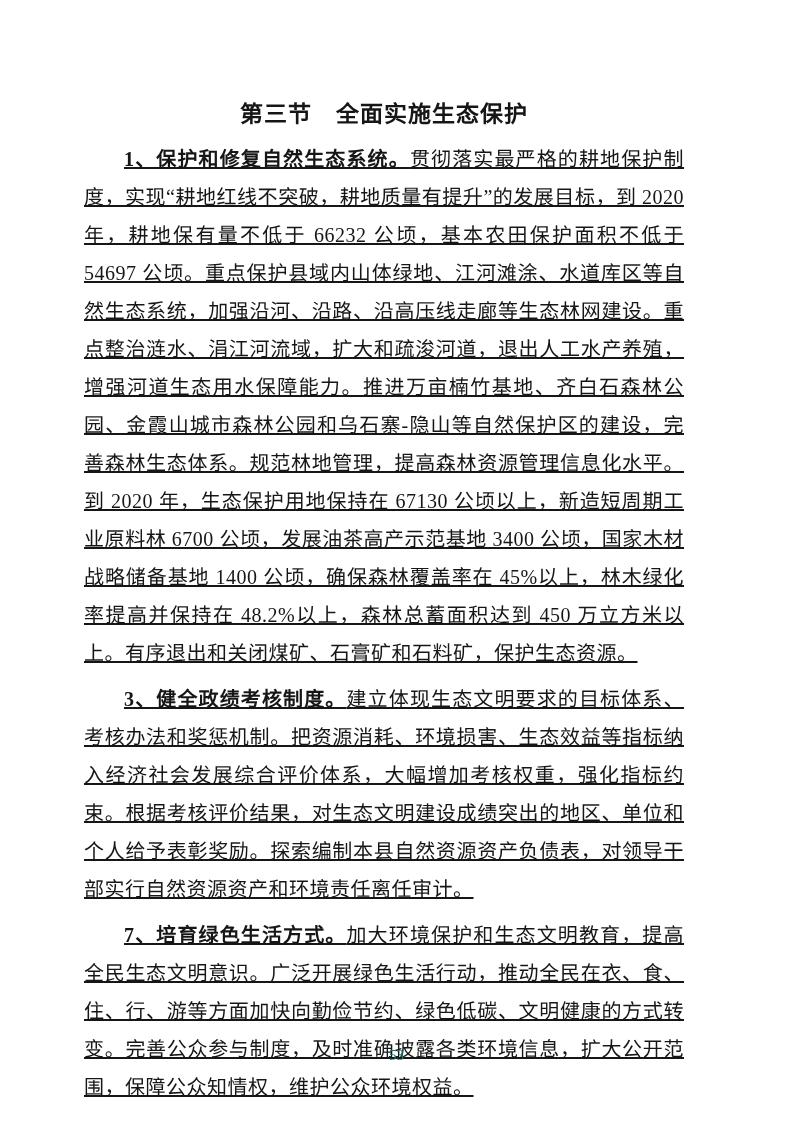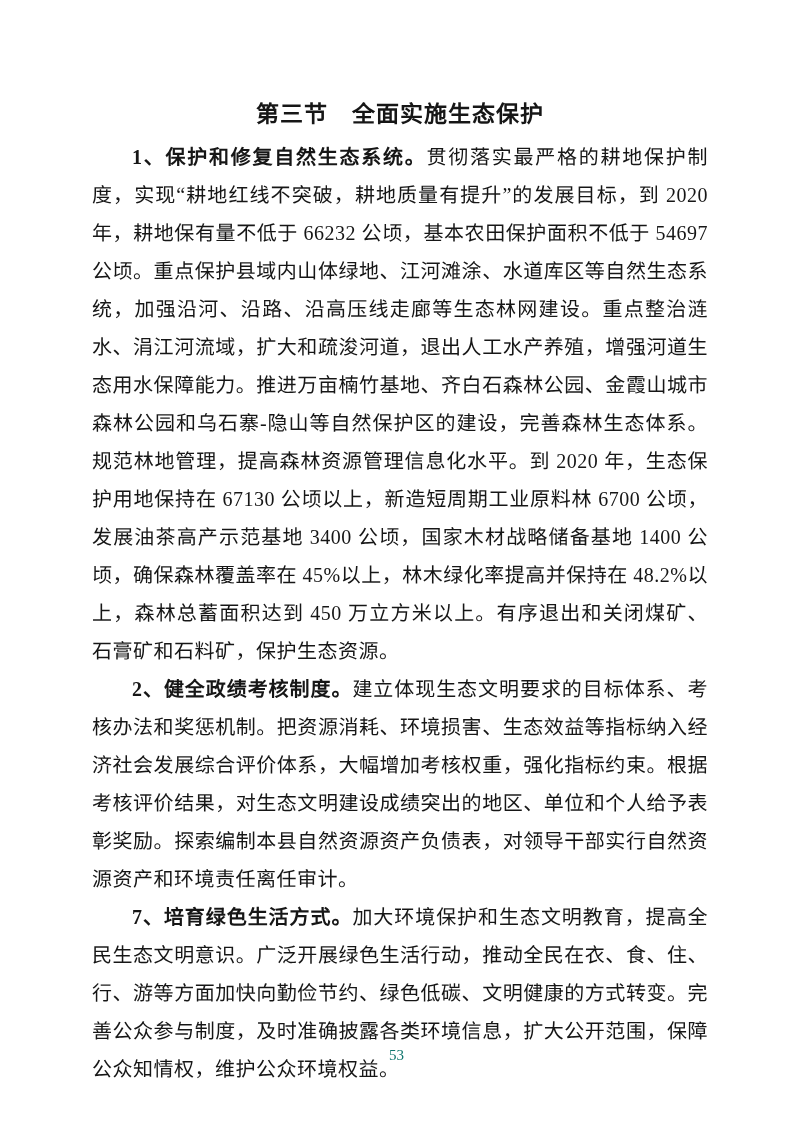--- a/index.html
+++ b/index.html
@@ -13,40 +13,41 @@
     height: 1122px;
     background: #ffffff;
     color: #161616;
     font-family: "Liberation Serif", "DejaVu Serif", serif;
     overflow: hidden;
     box-sizing: border-box;
   }
   .content {
     position: absolute;
     top: 98px;
-    left: 92px;
+    left: 76px;
     width: 616px;
   }
   .section-title {
     text-align: center;
     font-size: 23px;
     font-weight: bold;
     line-height: 34px;
     margin: 0 0 6px 0;
     letter-spacing: 1px;
     white-space: pre;
   }
   .para {
-    margin: 0;
+    margin: 8px;
     font-size: 20px;
     line-height: 38px;
     text-align: justify;
     text-justify: inter-ideograph;
     text-indent: 2em;
     letter-spacing: 0.5px;
+    text-decoration: underline;
   }
   .para .lead {
     font-weight: bold;
   }
   .page-number {
     position: absolute;
     bottom: 58px;
     left: 0;
     width: 100%;
     text-align: center;
@@ -57,20 +58,20 @@
 </head>
 <body>
 
 <div class="page">
   <div class="content">
 
     <h2 class="section-title">第三节　全面实施生态保护</h2>
 
     <p class="para"><span class="lead">1、保护和修复自然生态系统。</span><span>贯彻落实最严格的耕地保护制度，实现“耕地红线不突破，耕地质量有提升”的发展目标，到 2020 年，耕地保有量不低于 66232 公顷，基本农田保护面积不低于 54697 公顷。重点保护县域内山体绿地、江河滩涂、水道库区等自然生态系统，加强沿河、沿路、沿高压线走廊等生态林网建设。重点整治涟水、涓江河流域，扩大和疏浚河道，退出人工水产养殖，增强河道生态用水保障能力。推进万亩楠竹基地、齐白石森林公园、金霞山城市森林公园和乌石寨-隐山等自然保护区的建设，完善森林生态体系。规范林地管理，提高森林资源管理信息化水平。到 2020 年，生态保护用地保持在 67130 公顷以上，新造短周期工业原料林 6700 公顷，发展油茶高产示范基地 3400 公顷，国家木材战略储备基地 1400 公顷，确保森林覆盖率在 45%以上，林木绿化率提高并保持在 48.2%以上，森林总蓄面积达到 450 万立方米以上。有序退出和关闭煤矿、石膏矿和石料矿，保护生态资源。</span></p>
 
-    <p class="para"><span class="lead">2、健全政绩考核制度。</span><span>建立体现生态文明要求的目标体系、考核办法和奖惩机制。把资源消耗、环境损害、生态效益等指标纳入经济社会发展综合评价体系，大幅增加考核权重，强化指标约束。根据考核评价结果，对生态文明建设成绩突出的地区、单位和个人给予表彰奖励。探索编制本县自然资源资产负债表，对领导干部实行自然资源资产和环境责任离任审计。</span></p>
+    <p class="para"><span class="lead">3、健全政绩考核制度。</span><span>建立体现生态文明要求的目标体系、考核办法和奖惩机制。把资源消耗、环境损害、生态效益等指标纳入经济社会发展综合评价体系，大幅增加考核权重，强化指标约束。根据考核评价结果，对生态文明建设成绩突出的地区、单位和个人给予表彰奖励。探索编制本县自然资源资产负债表，对领导干部实行自然资源资产和环境责任离任审计。</span></p>
 
     <p class="para"><span class="lead">7、培育绿色生活方式。</span><span>加大环境保护和生态文明教育，提高全民生态文明意识。广泛开展绿色生活行动，推动全民在衣、食、住、行、游等方面加快向勤俭节约、绿色低碳、文明健康的方式转变。完善公众参与制度，及时准确披露各类环境信息，扩大公开范围，保障公众知情权，维护公众环境权益。</span></p>
 
   </div>
 
   <div class="page-number">53</div>
 </div>
 
 </body></html>

